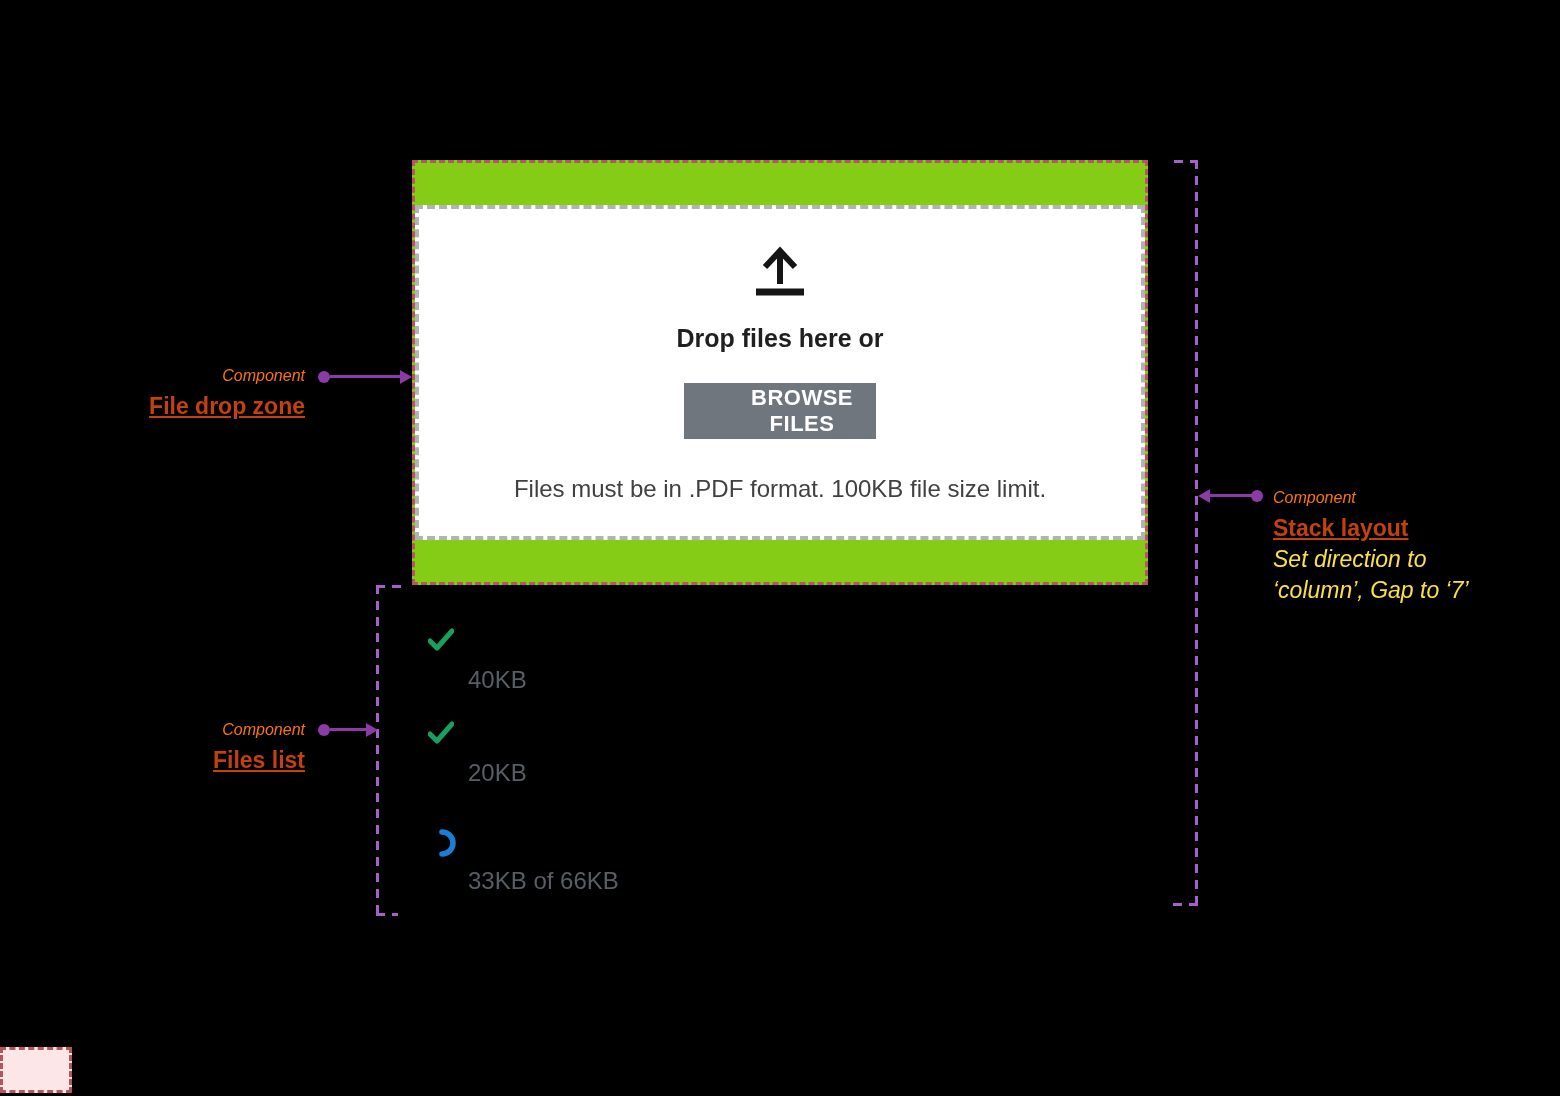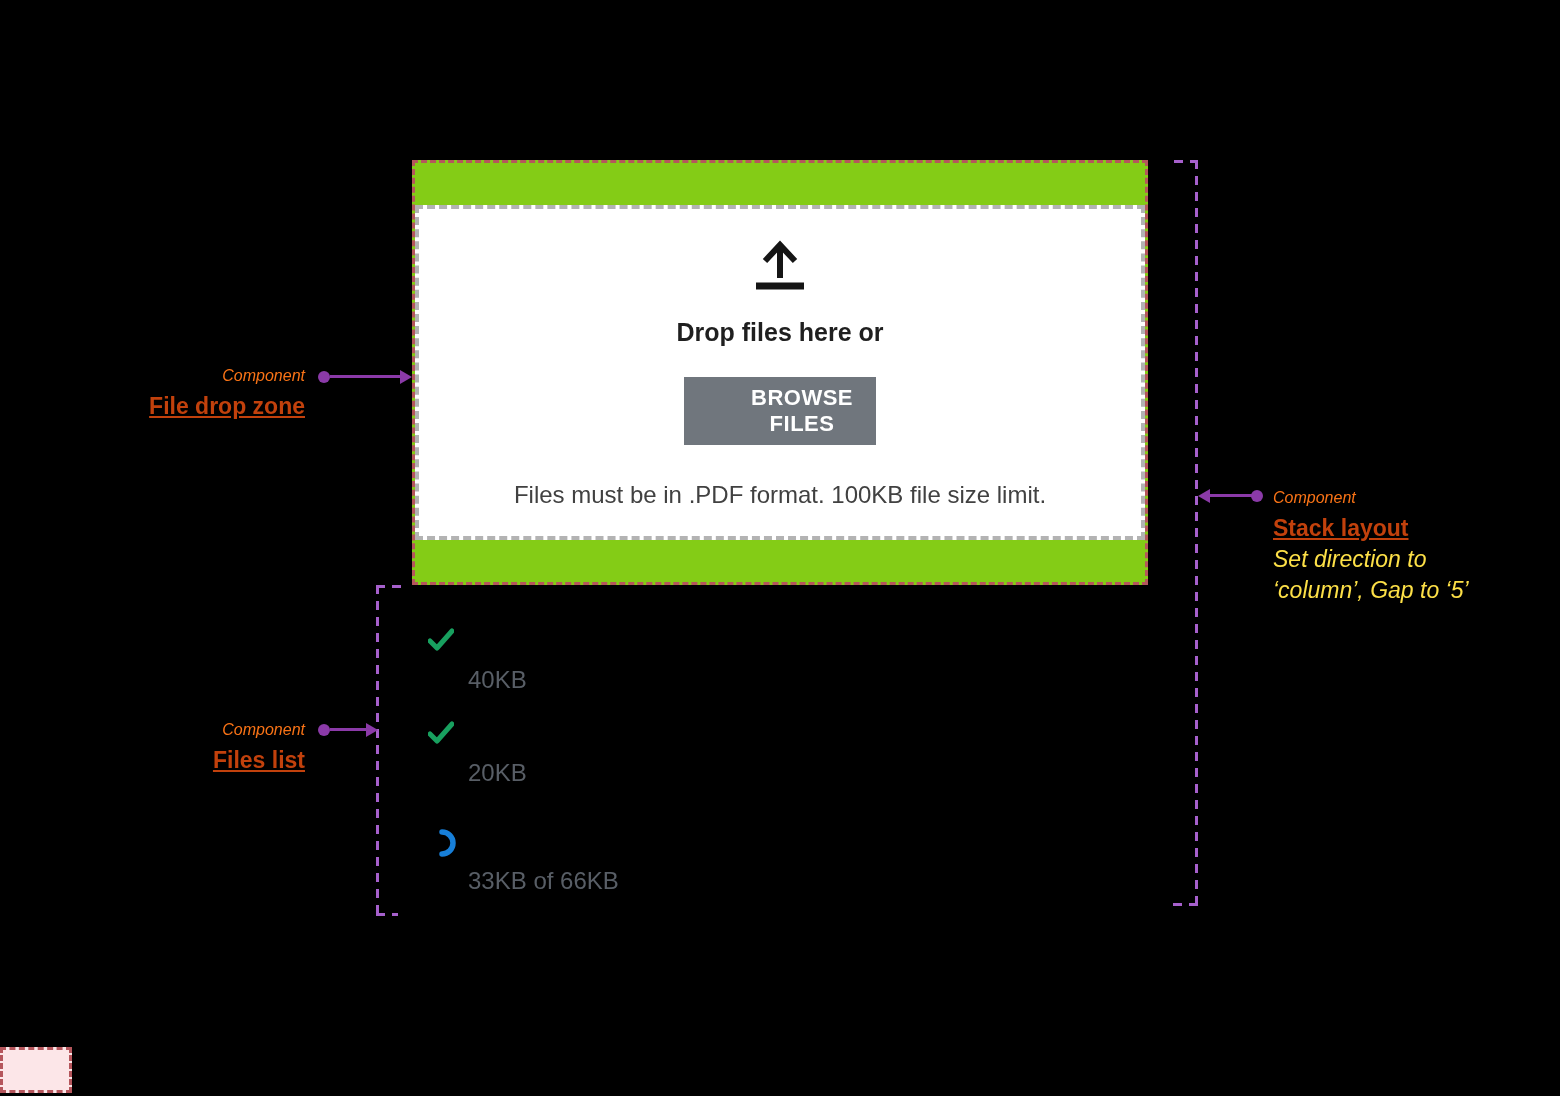--- a/index.html
+++ b/index.html
@@ -29,21 +29,21 @@
     display: flex; flex-direction: column;
     align-items: center; justify-content: center;
   }
   .upload-icon { display: block; }
   .dz-heading {
     margin-top: 28px;
     font-size: 25px; font-weight: bold; color: #1f1f1f;
   }
   .dz-button {
     margin-top: 30px;
-    width: 192px; height: 68px;
+    width: 192px; height: 56px;
     background: #70767d; color: #ffffff;
     border: none;
     font-family: "Liberation Sans", "DejaVu Sans", sans-serif;
     font-size: 22px; font-weight: 600; letter-spacing: 0.5px;
     display: flex; align-items: center; justify-content: center;
     cursor: pointer;
     padding-left: 44px;
   }
   .dz-caption {
     margin-top: 36px;
@@ -160,19 +160,19 @@
   <div class="anno-title">Files list</div>
 </div>
 <div class="abs anno-dot" style="left:318px; top:724px;"></div>
 <div class="abs anno-line" style="left:330px; top:728px; width:37px;"></div>
 <div class="abs arrow-right" style="left:366px; top:723px;"></div>
 
 <div class="abs anno-left-align" style="left:1273px; top:482px;">
   <div class="anno-eyebrow">Component</div>
   <div class="anno-title">Stack layout</div>
   <div class="anno-note">Set direction to</div>
-  <div class="anno-note">‘column’, Gap to ‘5’</div>
+  <div class="anno-note">‘column’, Gap to ‘7’</div>
 </div>
 <div class="abs arrow-left" style="left:1198px; top:489px;"></div>
 <div class="abs anno-line" style="left:1209px; top:494px; width:43px;"></div>
 <div class="abs anno-dot" style="left:1251px; top:490px;"></div>
 
 <div class="abs pink-corner"></div>
 
 </body></html>

